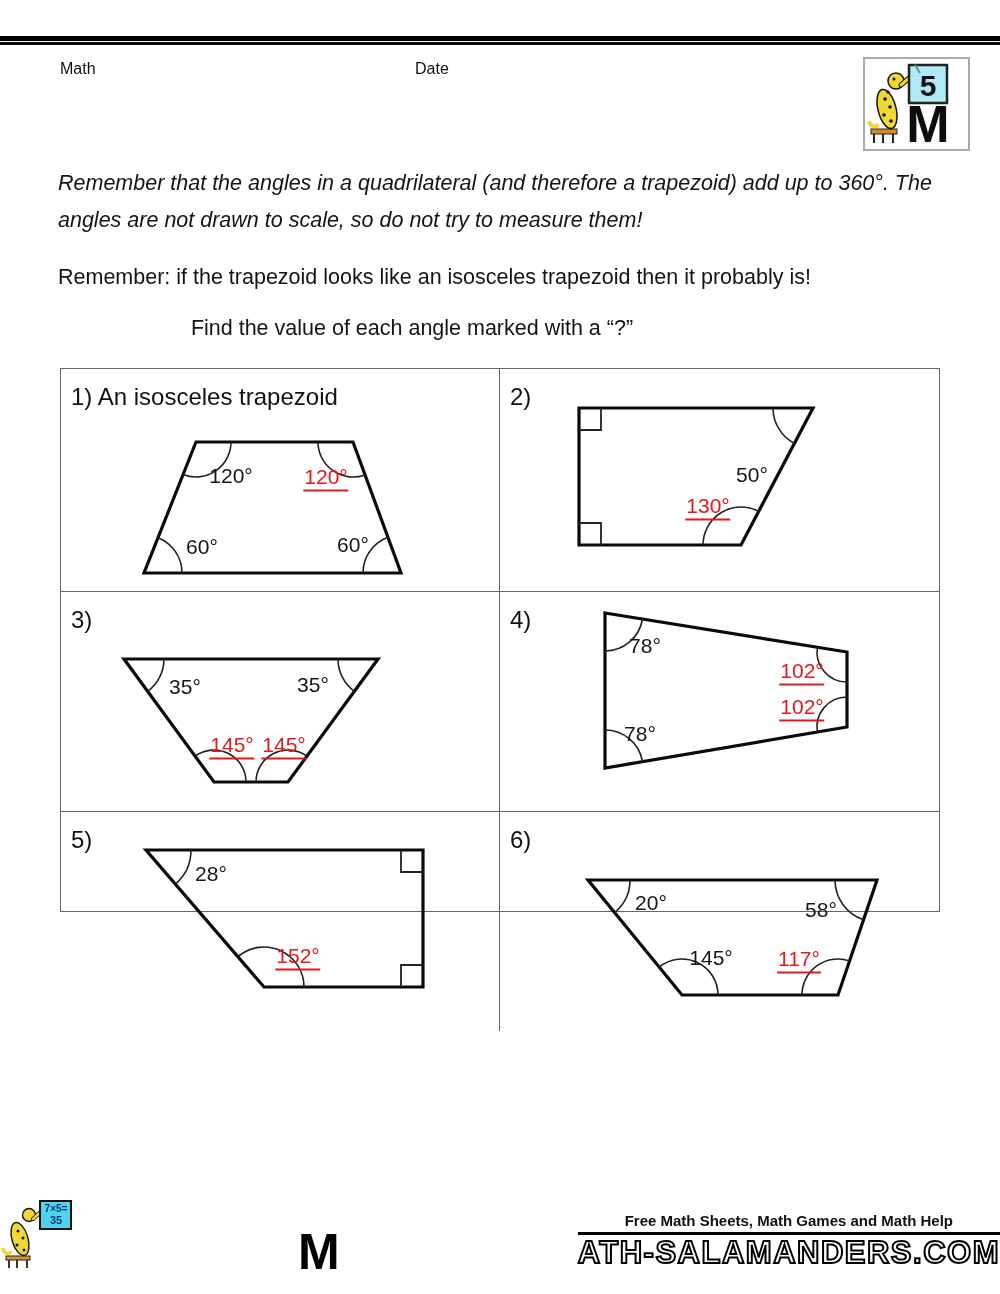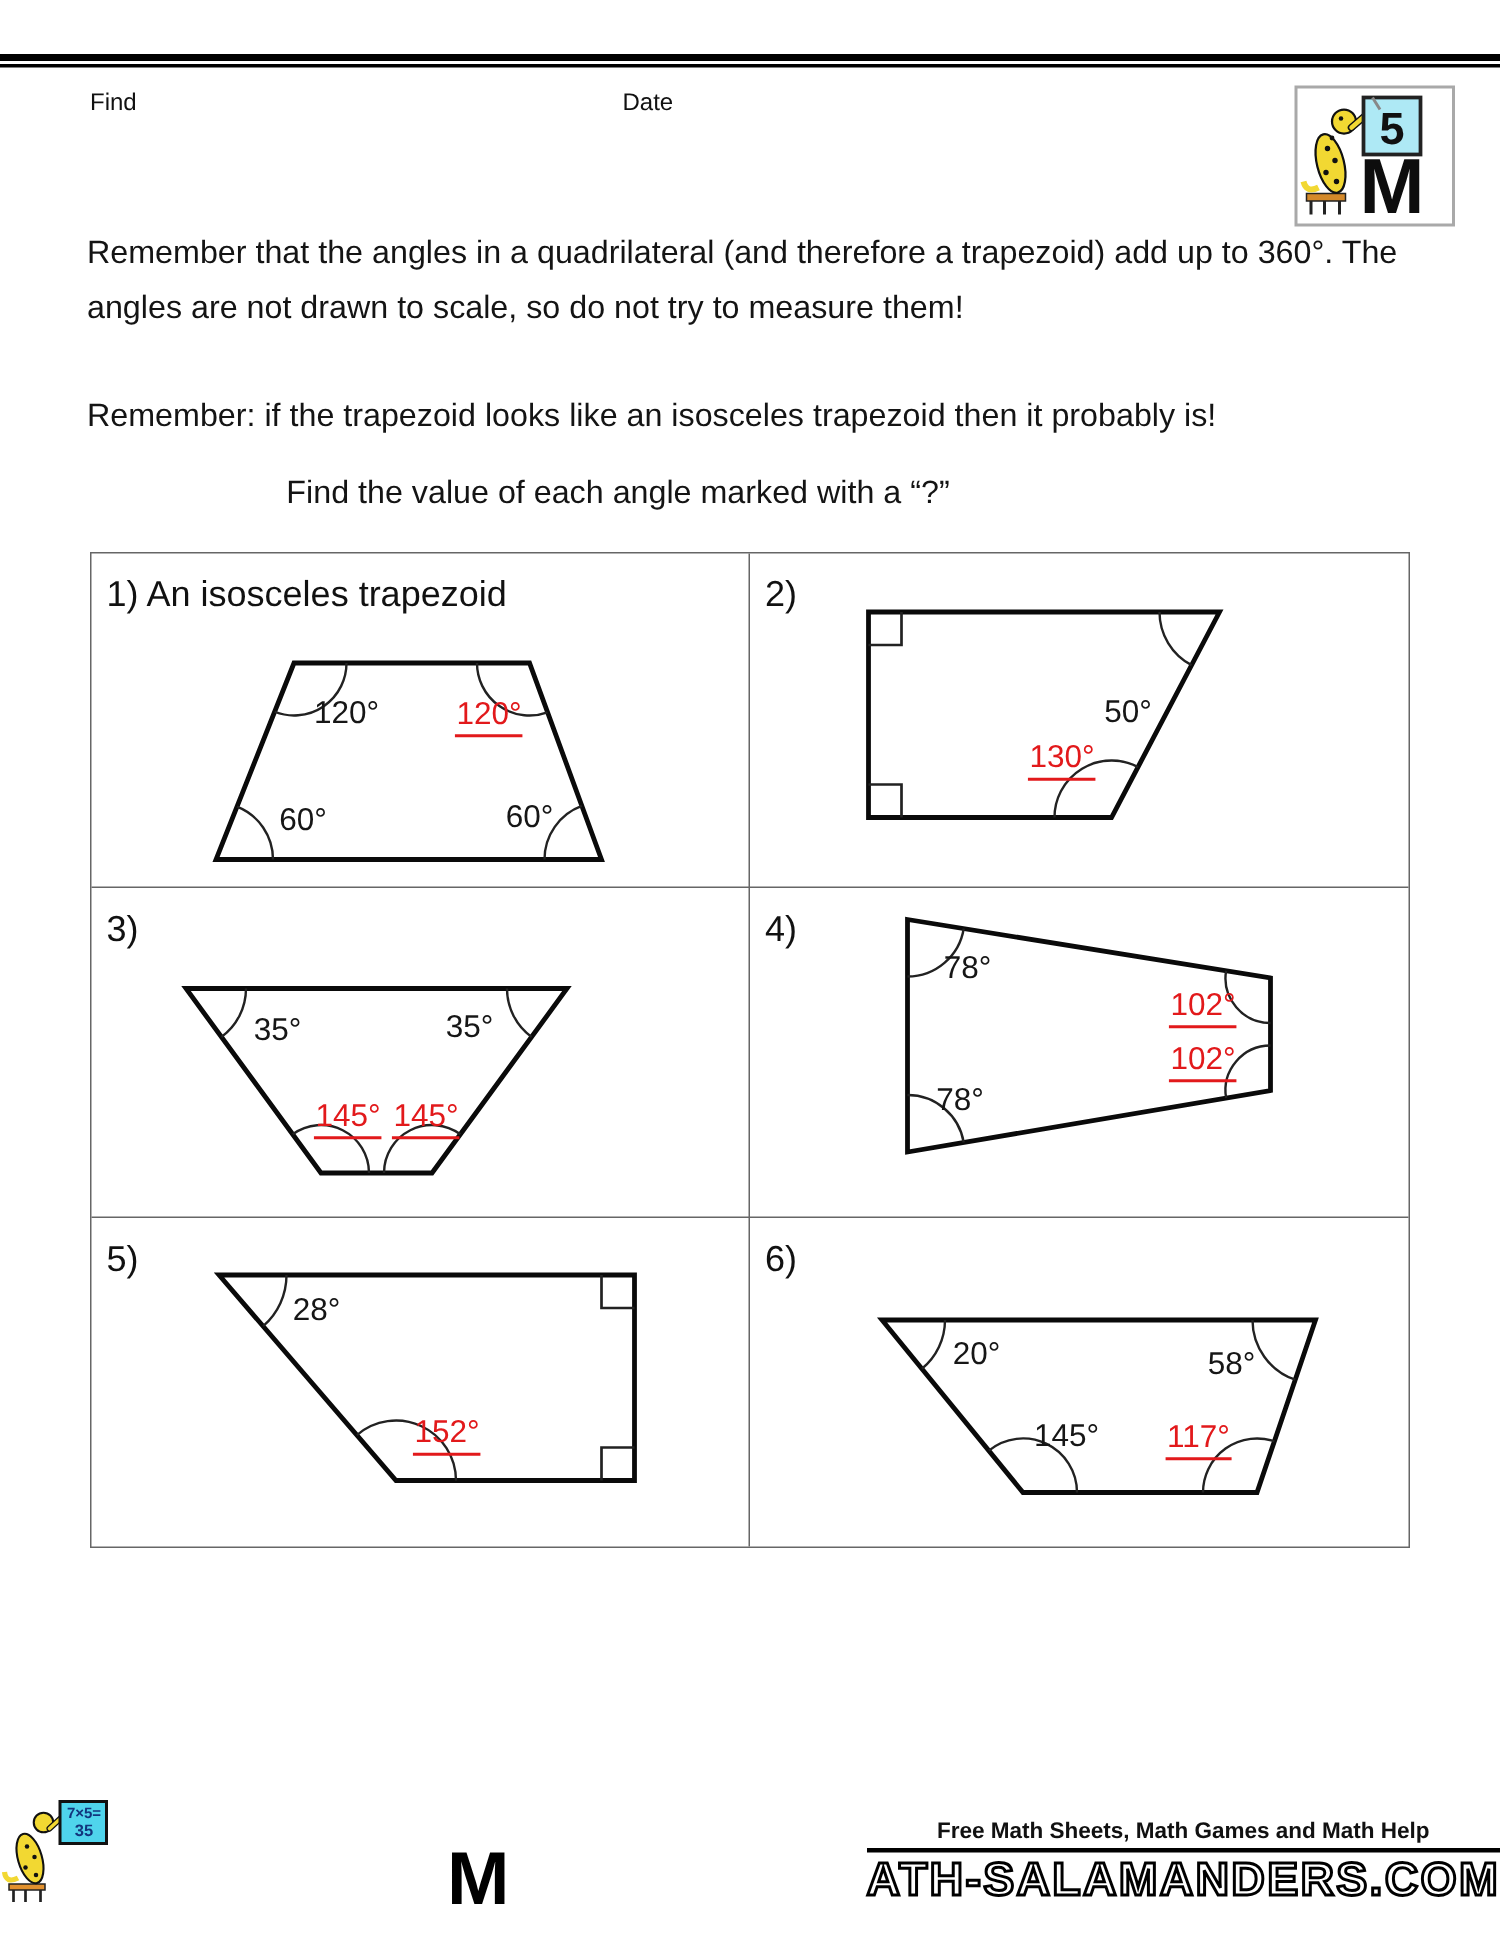--- a/index.html
+++ b/index.html
@@ -8,25 +8,25 @@
   .topbar{position:absolute;left:0;top:36px;width:1000px;height:9px;
           background:linear-gradient(to bottom,#000 0 5px,#fff 5px 6.5px,#000 6.5px 9px);}
   .meta-label{position:absolute;top:60px;font-size:16px;color:#111;}
   .name-label{left:60px;}
   .date-label{left:415px;}
   .logo-box{position:absolute;left:863px;top:57px;width:103px;height:90px;
             border:2px solid #a9a9a9;background:#fff;}
   .title{position:absolute;left:58px;top:101px;font-family:"Liberation Serif", serif;
          font-size:31px;letter-spacing:.5px;color:#3e6da7;white-space:nowrap;}
   .para{position:absolute;left:58px;width:893px;font-size:21.5px;line-height:37px;color:#141414;}
-  .p1{top:150px;}
+  .p1{top:165px;font-style:italic;}
   .p2{top:259px;}
   .instruction{position:absolute;left:0;top:316px;width:824px;text-align:center;
                font-size:21.5px;color:#141414;}
-  .grid{position:absolute;left:60px;top:368px;width:880px;height:664px;
+  .grid{position:absolute;left:60px;top:368px;width:880px;height:544px;
         border:1px solid #666;box-sizing:border-box;display:grid;
         grid-template-columns:439px 439px;grid-template-rows:223px 220px 219px;}
   .cell{position:relative;border-right:1px solid #666;border-bottom:1px solid #666;box-sizing:border-box;}
   .cell.last-col{border-right:none;}
   .cell.last-row{border-bottom:none;}
   .cell svg{position:absolute;left:0;top:0;}
   .pnum{position:absolute;left:10px;top:14px;font-size:24px;color:#111;white-space:nowrap;z-index:2;}
   .angle{position:absolute;transform:translate(-50%,-50%);font-size:21px;color:#161616;
          white-space:nowrap;z-index:2;}
   .ans{color:#e2191b;border-bottom:2.5px solid #e2191b;padding:0 1px 1px 1px;}
@@ -42,21 +42,21 @@
   .site{font-size:31px;font-weight:800;letter-spacing:1.5px;line-height:34px;
         color:#fff;-webkit-text-stroke:2px #000;white-space:nowrap;margin-top:1px;}
 </style>
 </head>
 <body>
 
 <div class="page">
 
   <div class="topbar"></div>
 
-  <span class="meta-label name-label">Find</span>
+  <span class="meta-label name-label">Math</span>
   <span class="meta-label date-label">Date</span>
 
   <div class="logo-box">
     <svg width="99" height="86" viewBox="0 0 99 86">
       <rect x="6" y="70" width="26" height="5" fill="#d4892a" stroke="#222" stroke-width="1"></rect>
       <line x1="9" y1="75" x2="9" y2="84" stroke="#222" stroke-width="2"></line>
       <line x1="18" y1="75" x2="18" y2="84" stroke="#222" stroke-width="2"></line>
       <line x1="28" y1="75" x2="28" y2="84" stroke="#222" stroke-width="2"></line>
       <ellipse cx="22" cy="50" rx="9" ry="20" transform="rotate(-14 22 50)" fill="#f2d832" stroke="#111" stroke-width="1.5"></ellipse>
       <circle cx="31" cy="22" r="8" fill="#f2d832" stroke="#111" stroke-width="1.5"></circle>

